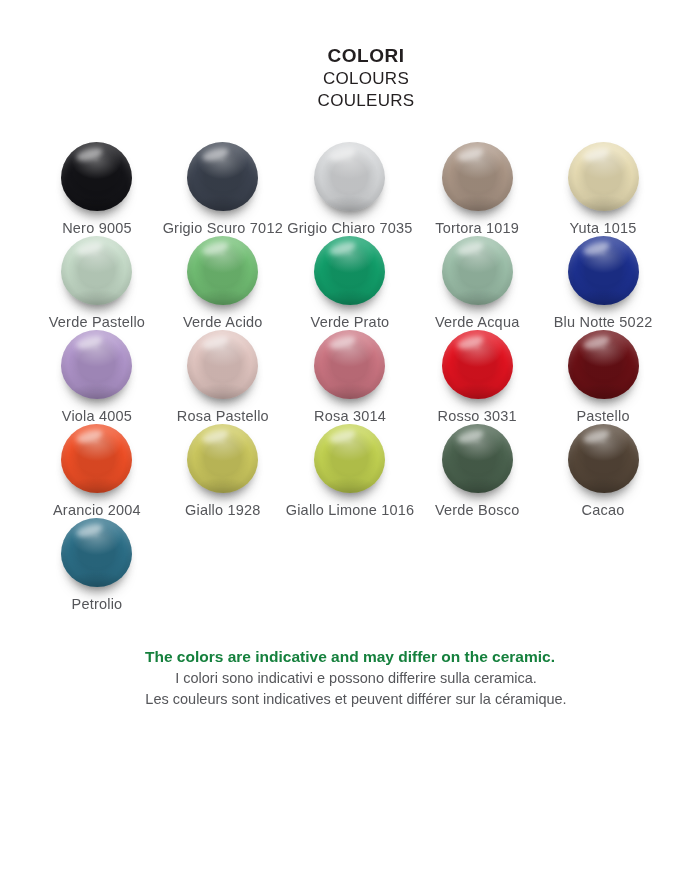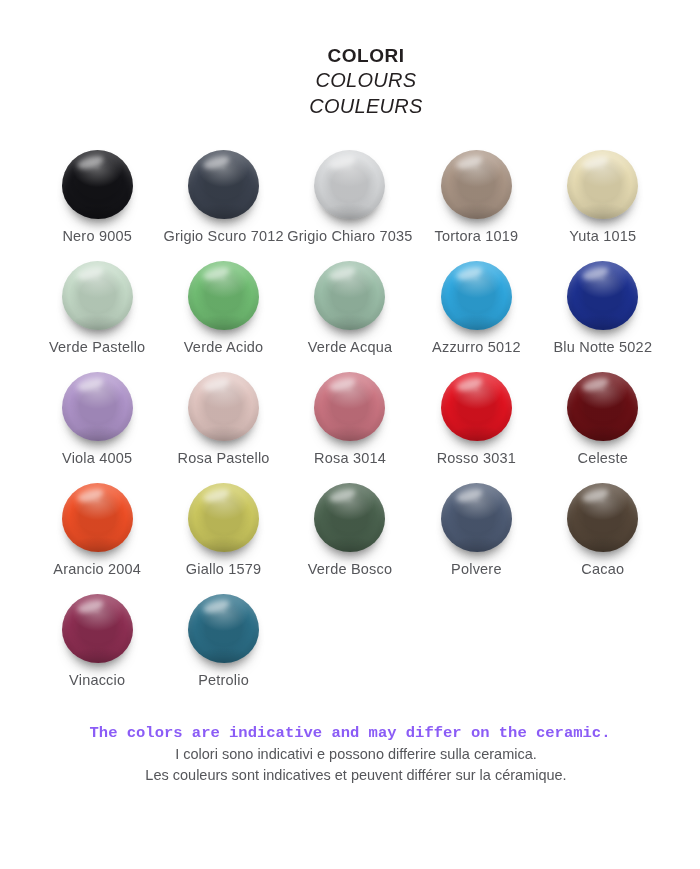--- a/index.html
+++ b/index.html
@@ -8,27 +8,26 @@
     width:700px; height:869px;
     font-family:"Liberation Sans", sans-serif;
     color:#231f20;
     overflow:hidden;
   }
   .page { width:700px; height:869px; padding-top:44px; }
 
   
   .header { text-align:center; line-height:1.28; margin-bottom:30px;margin-left:32px; }
   .title   { font-size:19px; font-weight:bold; letter-spacing:.5px; }
-  .subtitle{ font-size:20px; font-style:italic; font-weight:500; letter-spacing:.3px; }
+  .subtitle{ font-size:17px; font-weight:500; letter-spacing:.3px; }
 
   
   .grid {
     display:grid;
     grid-template-columns:repeat(5, 1fr);
-    row-gap:17px;
     padding:0 34px;
   }
   .cell { text-align:center; }
   .dot {
     position:relative;
     width:71px; height:69px;
     margin:0 auto 9px auto;
     border-radius:50% 50% 49% 51% / 52% 52% 48% 48%;
     background:
       radial-gradient(ellipse 58% 45% at 50% 26%, rgba(255,255,255,.34), rgba(255,255,255,0) 62%),
@@ -53,21 +52,21 @@
   }
   .lbl {
     font-size:14.5px;
     color:#55565a;
     letter-spacing:.2px;
     white-space:nowrap;
   }
 
   
   .footer { text-align:center; margin-top:34px; line-height:1.45; }
-  .footer .bold { font-size:15.5px; font-weight:bold; color:#8b5cf6;font-family:Liberation Mono, monospace; }
+  .footer .bold { font-size:15.5px; font-weight:bold; color:#15803d; }
   .footer .sub  { font-size:14.5px; color:#55565a;padding-left:12px; }
 </style>
 </head>
 <body>
 
 <div class="page">
 
   <div class="header">
     <div class="title">COLORI</div>
     <div class="subtitle">COLOURS</div>
@@ -99,28 +98,28 @@
 
     <div class="cell">
       <div class="dot" style="--c: #c5dbc8;"></div>
       <div class="lbl">Verde Pastello</div>
     </div>
     <div class="cell">
       <div class="dot" style="--c: #72bf74;"></div>
       <div class="lbl">Verde Acido</div>
     </div>
     <div class="cell">
+      <div class="dot" style="--c: #12a06b;"></div>
+      <div class="lbl">Verde Prato</div>
+    </div>
+    <div class="cell">
       <div class="dot" style="--c: #9cbfa9;"></div>
       <div class="lbl">Verde Acqua</div>
     </div>
 
-    <div class="cell">
-      <div class="dot" style="--c: #2fa8e0;"></div>
-      <div class="lbl">Azzurro 5012</div>
-    </div>
     <div class="cell">
       <div class="dot" style="--c: #1d3191;"></div>
       <div class="lbl">Blu Notte 5022</div>
     </div>
     <div class="cell">
       <div class="dot" style="--c: #b095cb;"></div>
       <div class="lbl">Viola 4005</div>
     </div>
 
     <div class="cell">
@@ -130,47 +129,43 @@
     <div class="cell">
       <div class="dot" style="--c: #cc7582;"></div>
       <div class="lbl">Rosa 3014</div>
     </div>
     <div class="cell">
       <div class="dot" style="--c: #e31320;"></div>
       <div class="lbl">Rosso 3031</div>
     </div>
     <div class="cell">
       <div class="dot" style="--c: #6b1015;"></div>
-      <div class="lbl">Celeste</div>
+      <div class="lbl">Pastello</div>
     </div>
 
     <div class="cell">
       <div class="dot" style="--c: #f04f26;"></div>
       <div class="lbl">Arancio 2004</div>
     </div>
     <div class="cell">
       <div class="dot" style="--c: #cdc95f;"></div>
-      <div class="lbl">Giallo 1579</div>
+      <div class="lbl">Giallo 1928</div>
+    </div>
+    <div class="cell">
+      <div class="dot" style="--c: #c3d351;"></div>
+      <div class="lbl">Giallo Limone 1016</div>
     </div>
 
     <div class="cell">
       <div class="dot" style="--c: #4b634f;"></div>
       <div class="lbl">Verde Bosco</div>
     </div>
     <div class="cell">
-      <div class="dot" style="--c: #4e5c75;"></div>
-      <div class="lbl">Polvere</div>
-    </div>
-    <div class="cell">
       <div class="dot" style="--c: #564739;"></div>
       <div class="lbl">Cacao</div>
-    </div>
-    <div class="cell">
-      <div class="dot" style="--c: #8f2f53;"></div>
-      <div class="lbl">Vinaccio</div>
     </div>
     <div class="cell">
       <div class="dot" style="--c: #2c6f88;"></div>
       <div class="lbl">Petrolio</div>
     </div>
 
   </div>
 
   <div class="footer">
     <div class="bold">The colors are indicative and may differ on the ceramic.</div>

